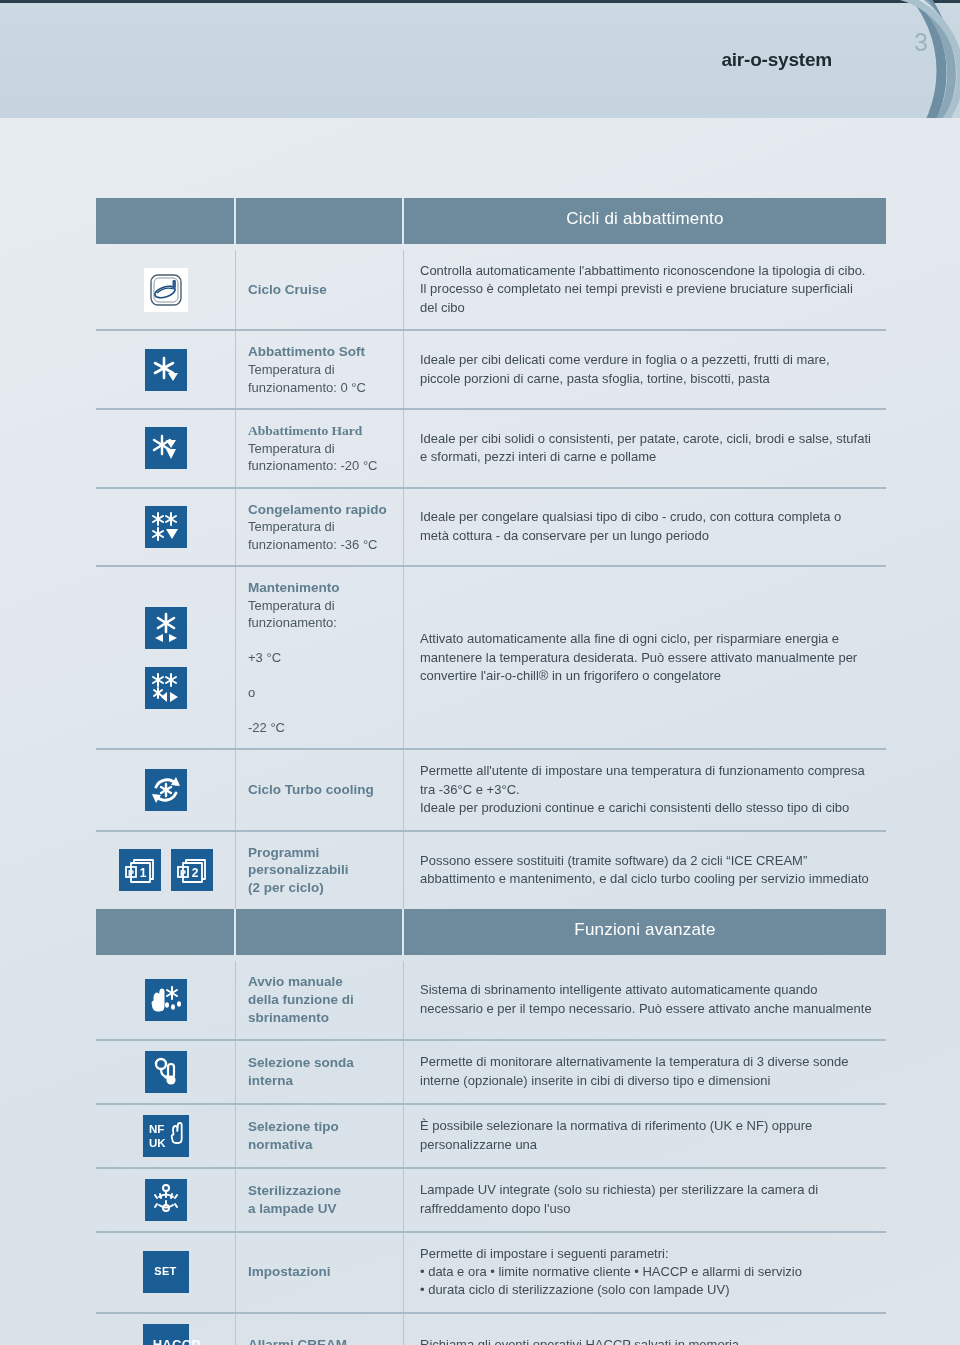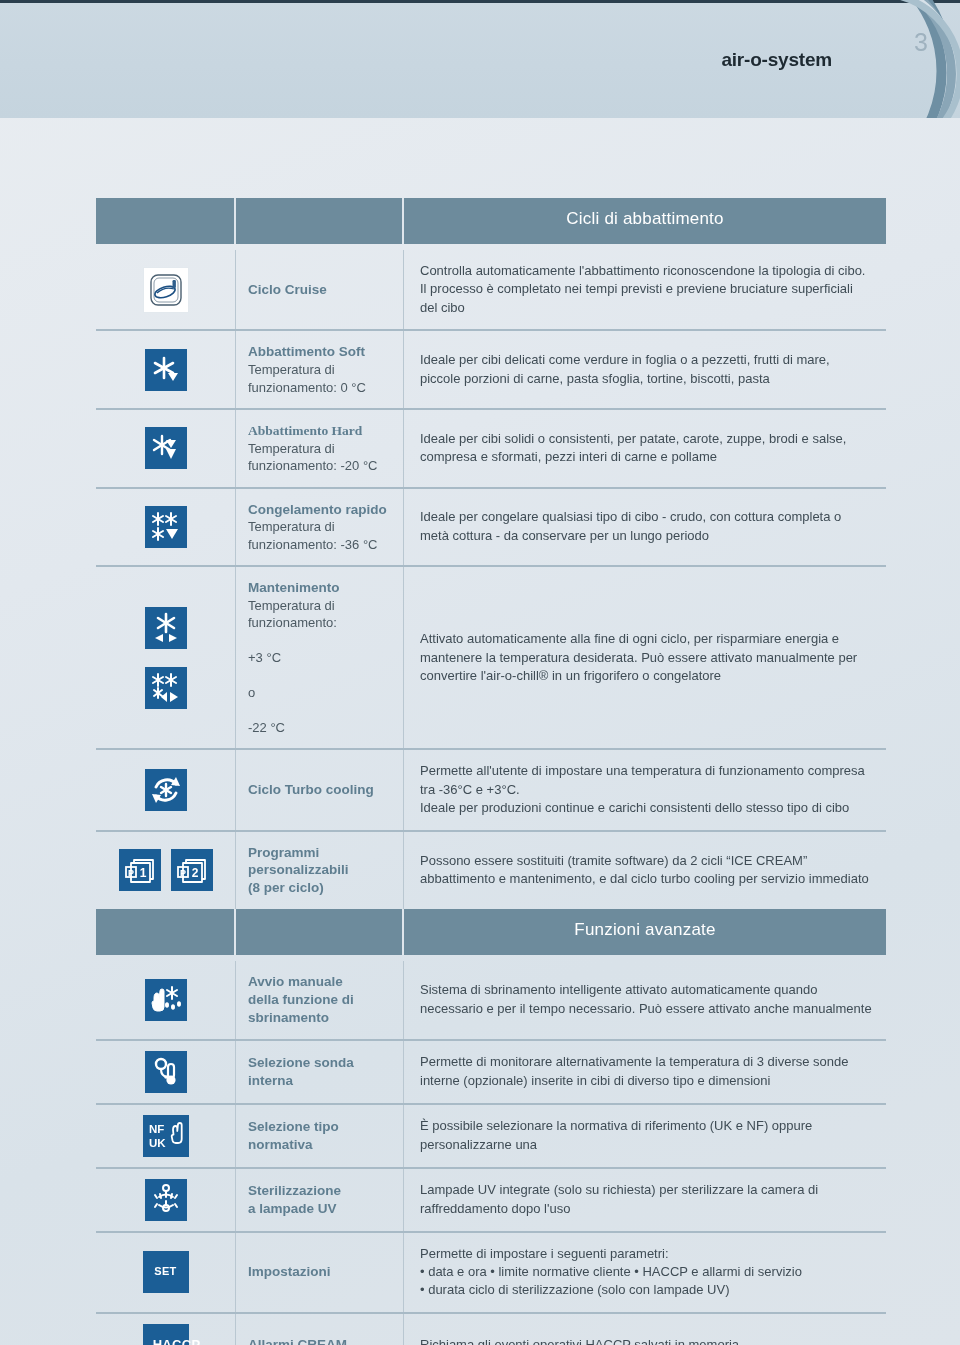--- a/index.html
+++ b/index.html
@@ -245,21 +245,21 @@
       <polygon points="16,17 26,17 21,27"></polygon>
     </svg>
   </span>
       </div>
       <div class="cell-name">
         <div class="name-title" style="white-space: pre-line; font-family: Liberation Serif, serif;">Abbattimento Hard</div>
         <div class="name-sub">Temperatura di
 funzionamento: -20 °C</div>
       </div>
       <div class="cell-desc">
-        <div class="desc-text">Ideale per cibi solidi o consistenti, per patate, carote, zuppe, brodi e salse, compresa e sformati, pezzi interi di carne e pollame</div>
+        <div class="desc-text">Ideale per cibi solidi o consistenti, per patate, carote, cicli, brodi e salse, stufati e sformati, pezzi interi di carne e pollame</div>
       </div>
     </div>
     <div class="row">
       <div class="cell-icon">
         <span class="tile">
     <svg width="32" height="32" viewBox="0 0 32 32" fill="#fff">
       <g stroke="#fff" stroke-width="2" stroke-linecap="round">
         <line x1="8" y1="2" x2="8" y2="14"></line>
               <line x1="3" y1="5" x2="13" y2="11"></line>
               <line x1="13" y1="5" x2="3" y2="11"></line>
@@ -374,21 +374,21 @@
       </g>
       <rect x="3" y="12" width="10" height="10" fill="none" stroke="#fff" stroke-width="1.8"></rect>
       <text x="8" y="20.5" font-family="Liberation Sans, sans-serif" font-size="9" font-weight="bold" fill="#fff" text-anchor="middle">P</text>
       <text x="20" y="22" font-family="Liberation Sans, sans-serif" font-size="12" font-weight="bold" fill="#fff" text-anchor="middle">2</text>
     </svg>
   </span>
       </div>
       <div class="cell-name">
         <div class="name-title" style="white-space: pre-line;">Programmi
 personalizzabili
-(8 per ciclo)</div>
+(2 per ciclo)</div>
       </div>
       <div class="cell-desc">
         <div class="desc-text">Possono essere sostituiti (tramite software) da 2 cicli “ICE CREAM” abbattimento e mantenimento, e dal ciclo turbo cooling per servizio immediato</div>
       </div>
     </div>
     <div class="section-head">
       <div class="sh-icon"></div>
       <div class="sh-name"></div>
       <div class="sh-desc">Funzioni avanzate</div>
     </div>

